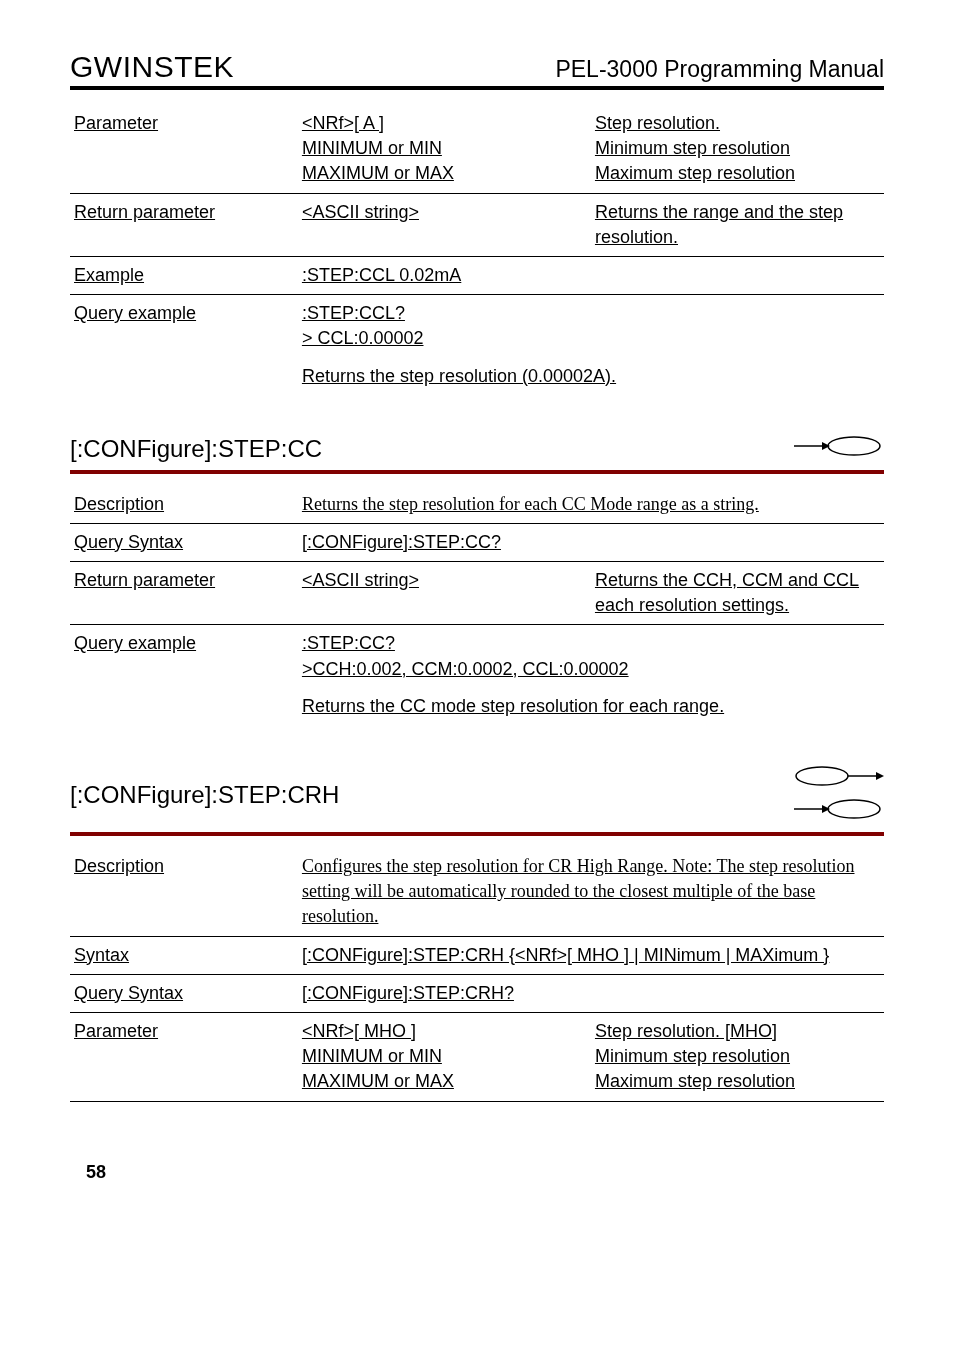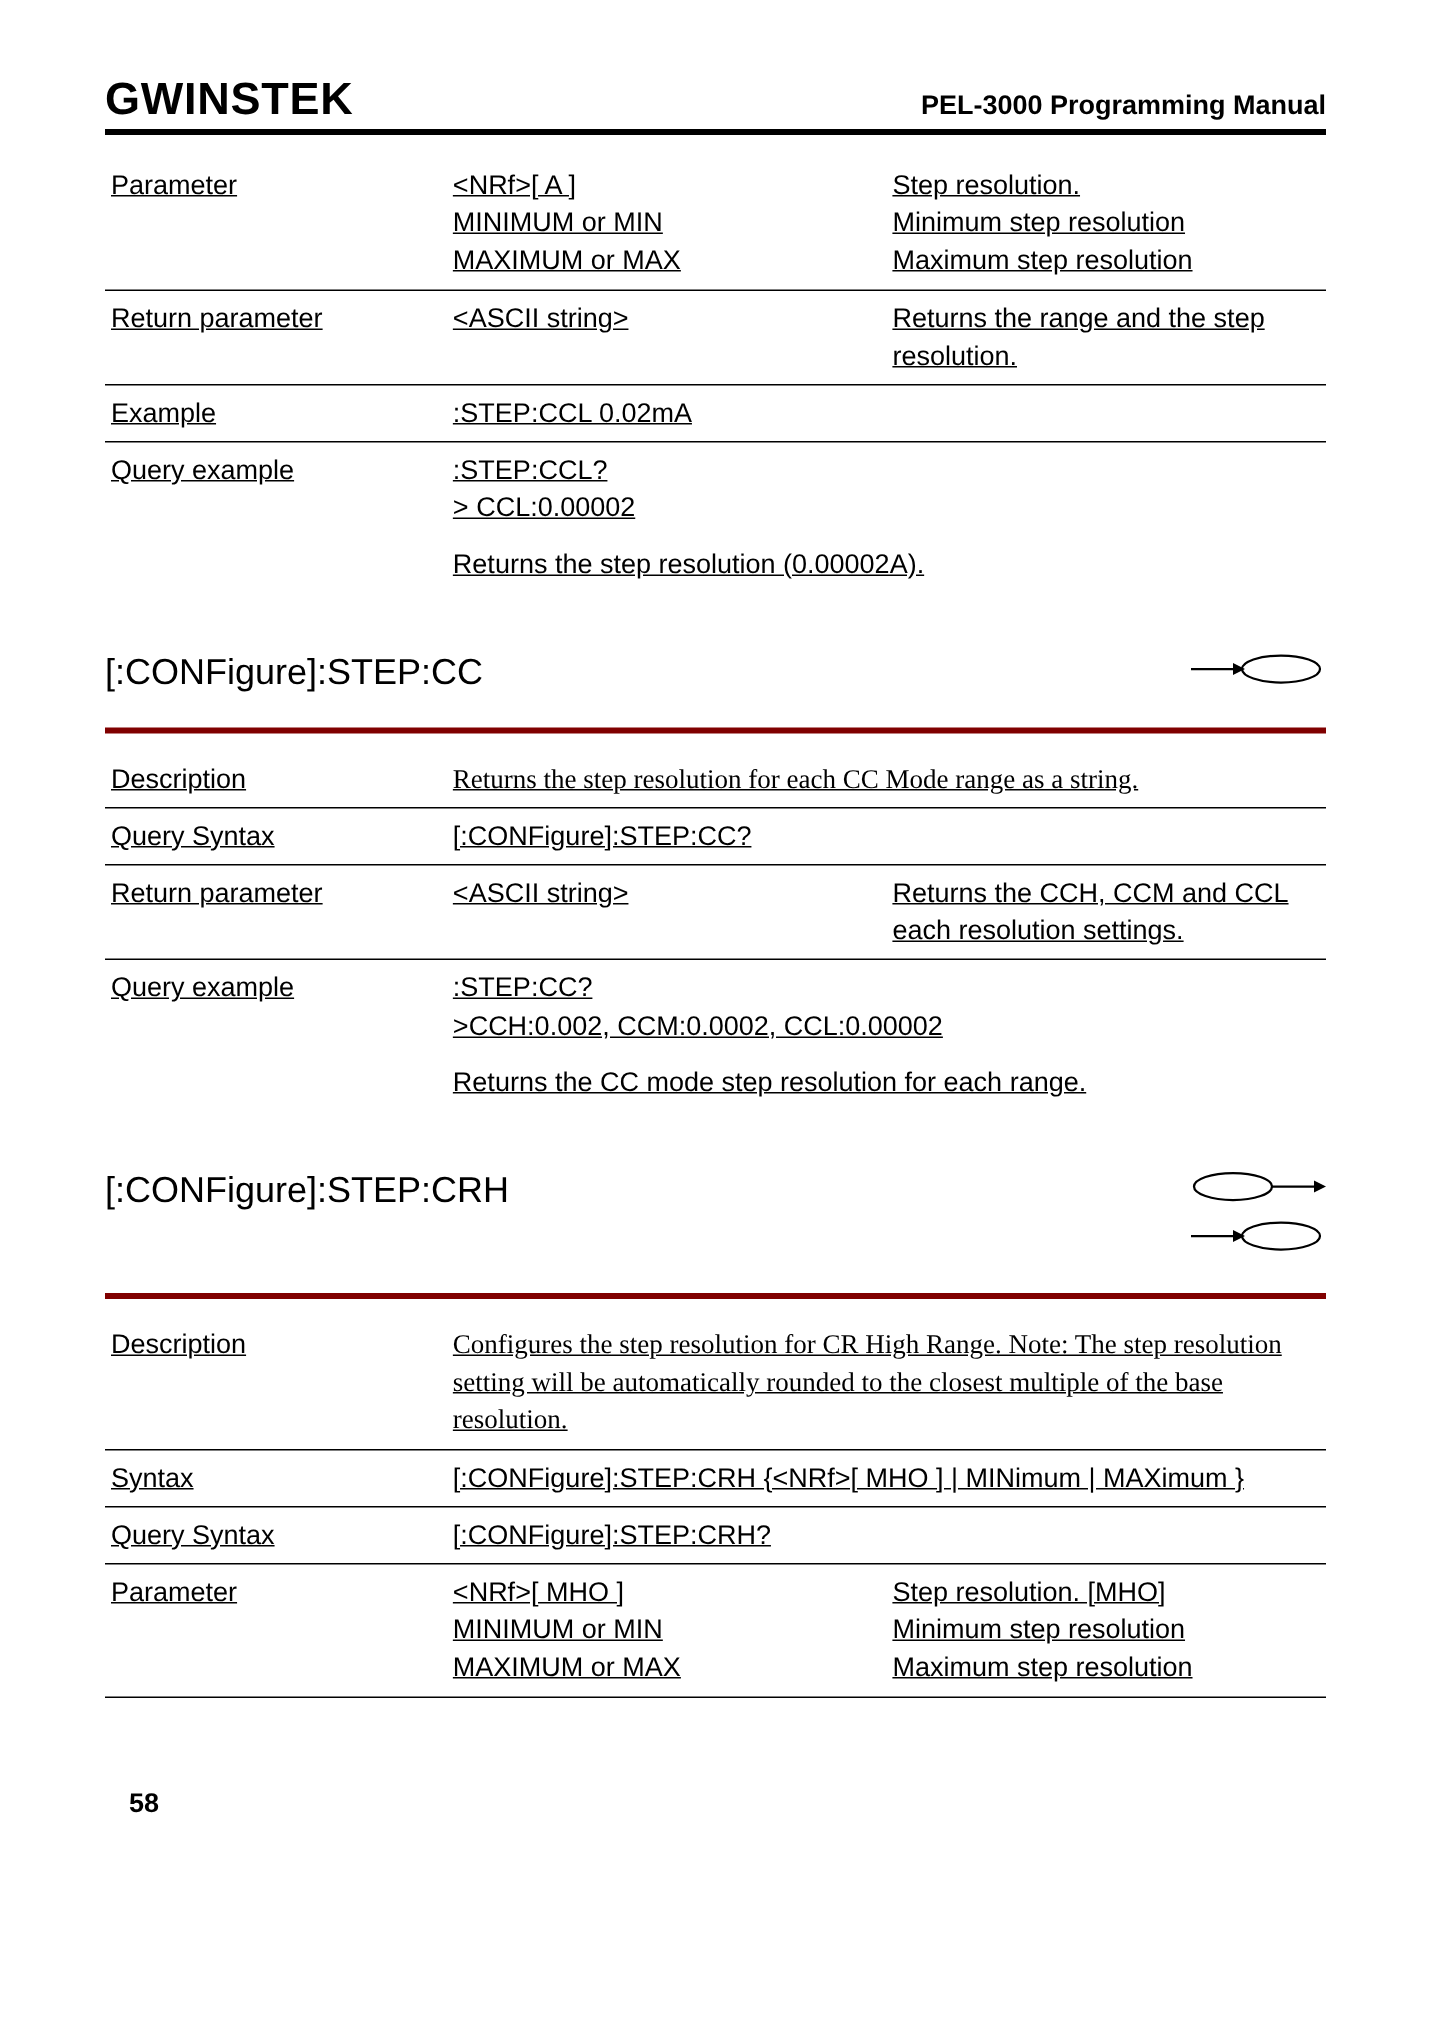--- a/index.html
+++ b/index.html
@@ -14,28 +14,28 @@
   .header {
     display: flex;
     justify-content: space-between;
     align-items: baseline;
     border-bottom: 4px solid #000;
     padding-bottom: 2px;
     margin-bottom: 15px;
   }
   .logo {
     font-family: Arial, sans-serif;
-    font-weight: 700;
+    font-weight: 400;
     font-size: 30px;
     letter-spacing: 0.5px;
   }
   .manual-title {
     font-family: Arial, sans-serif;
-    font-weight: bold;
-    font-size: 18px;
+    font-weight: normal;
+    font-size: 23px;
   }
   table {
     width: 100%;
     border-collapse: collapse;
   }
   td {
     vertical-align: top;
     padding: 6px 4px;
     font-family: Arial, sans-serif;
     line-height: 1.4;
@@ -58,23 +58,23 @@
     font-family: Georgia, 'Times New Roman', serif;
   }
   .hr-thin {
     border: none;
     border-top: 1px solid #000;
     margin: 0;
   }
   .section-head {
     display: flex;
     justify-content: space-between;
-    align-items: flex-start;
+    align-items: center;
     margin-top: 40px;
-    padding-bottom: 22px;
+    padding-bottom: 7px;
   }
   .section-title {
     font-family: Arial, sans-serif;
     font-size: 24px;
   }
   .section-rule {
     border: none;
     border-top: 4px solid #800000;
     margin: 0 0 12px 0;
   }

